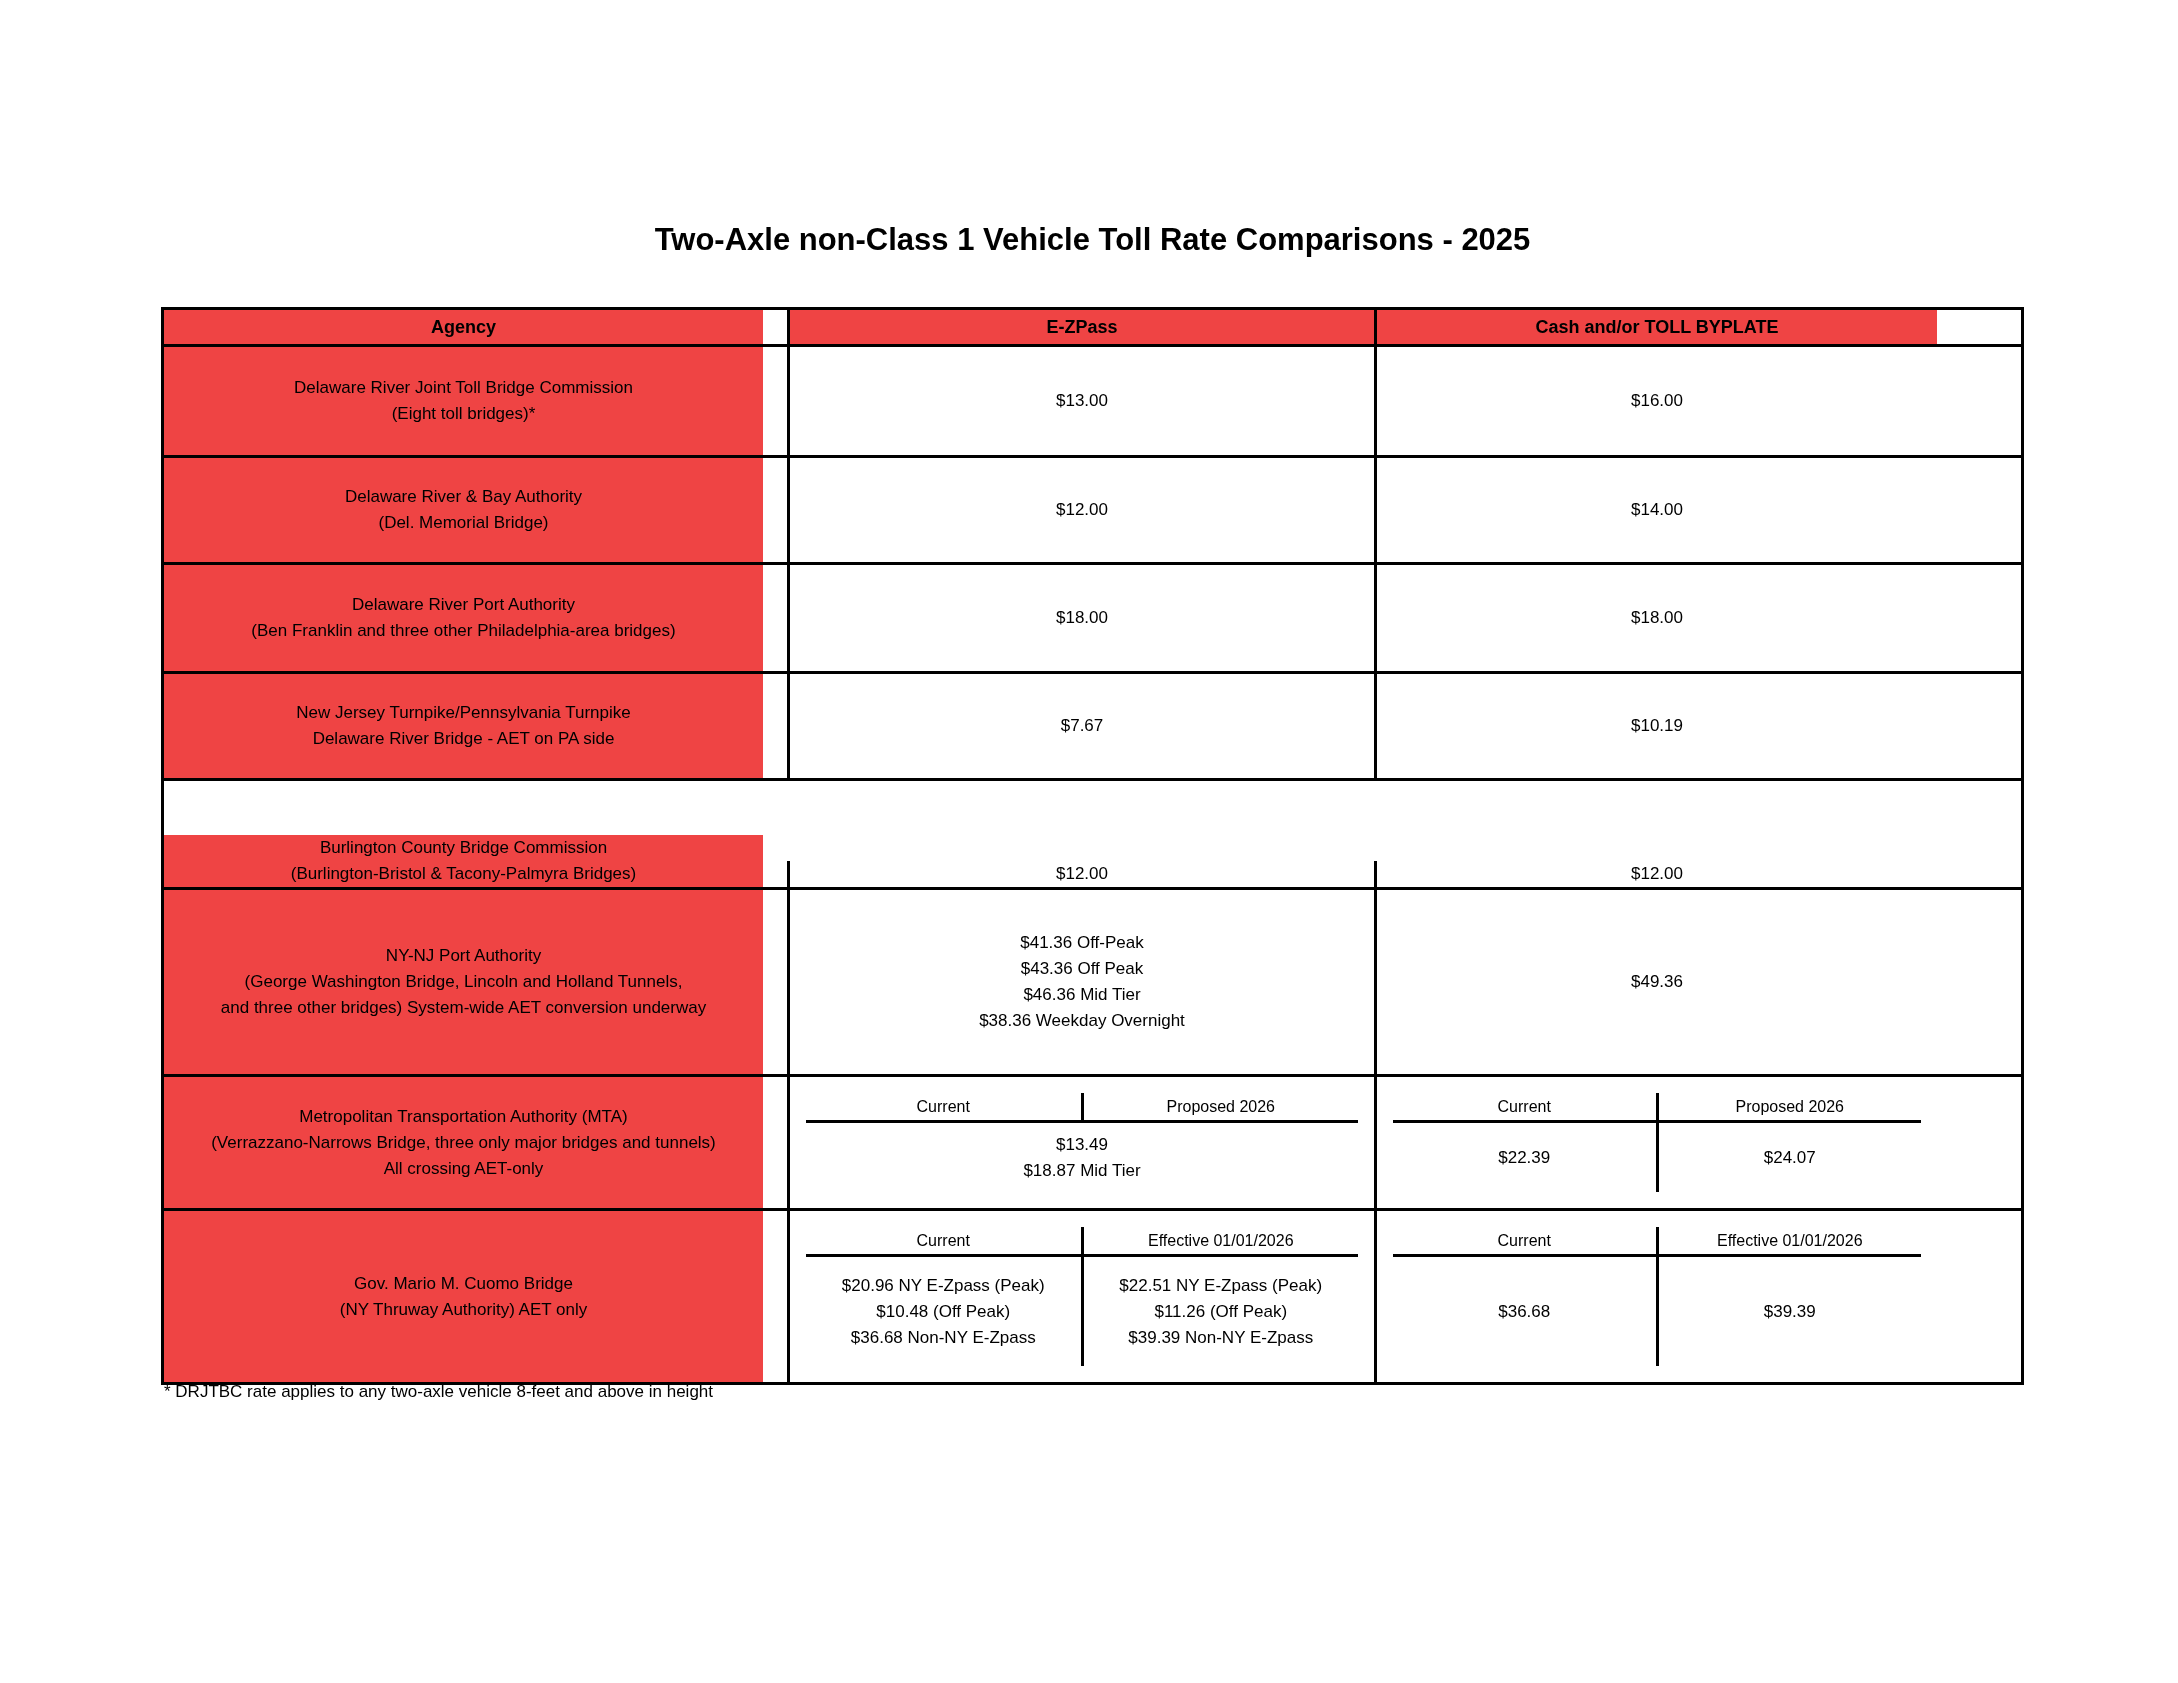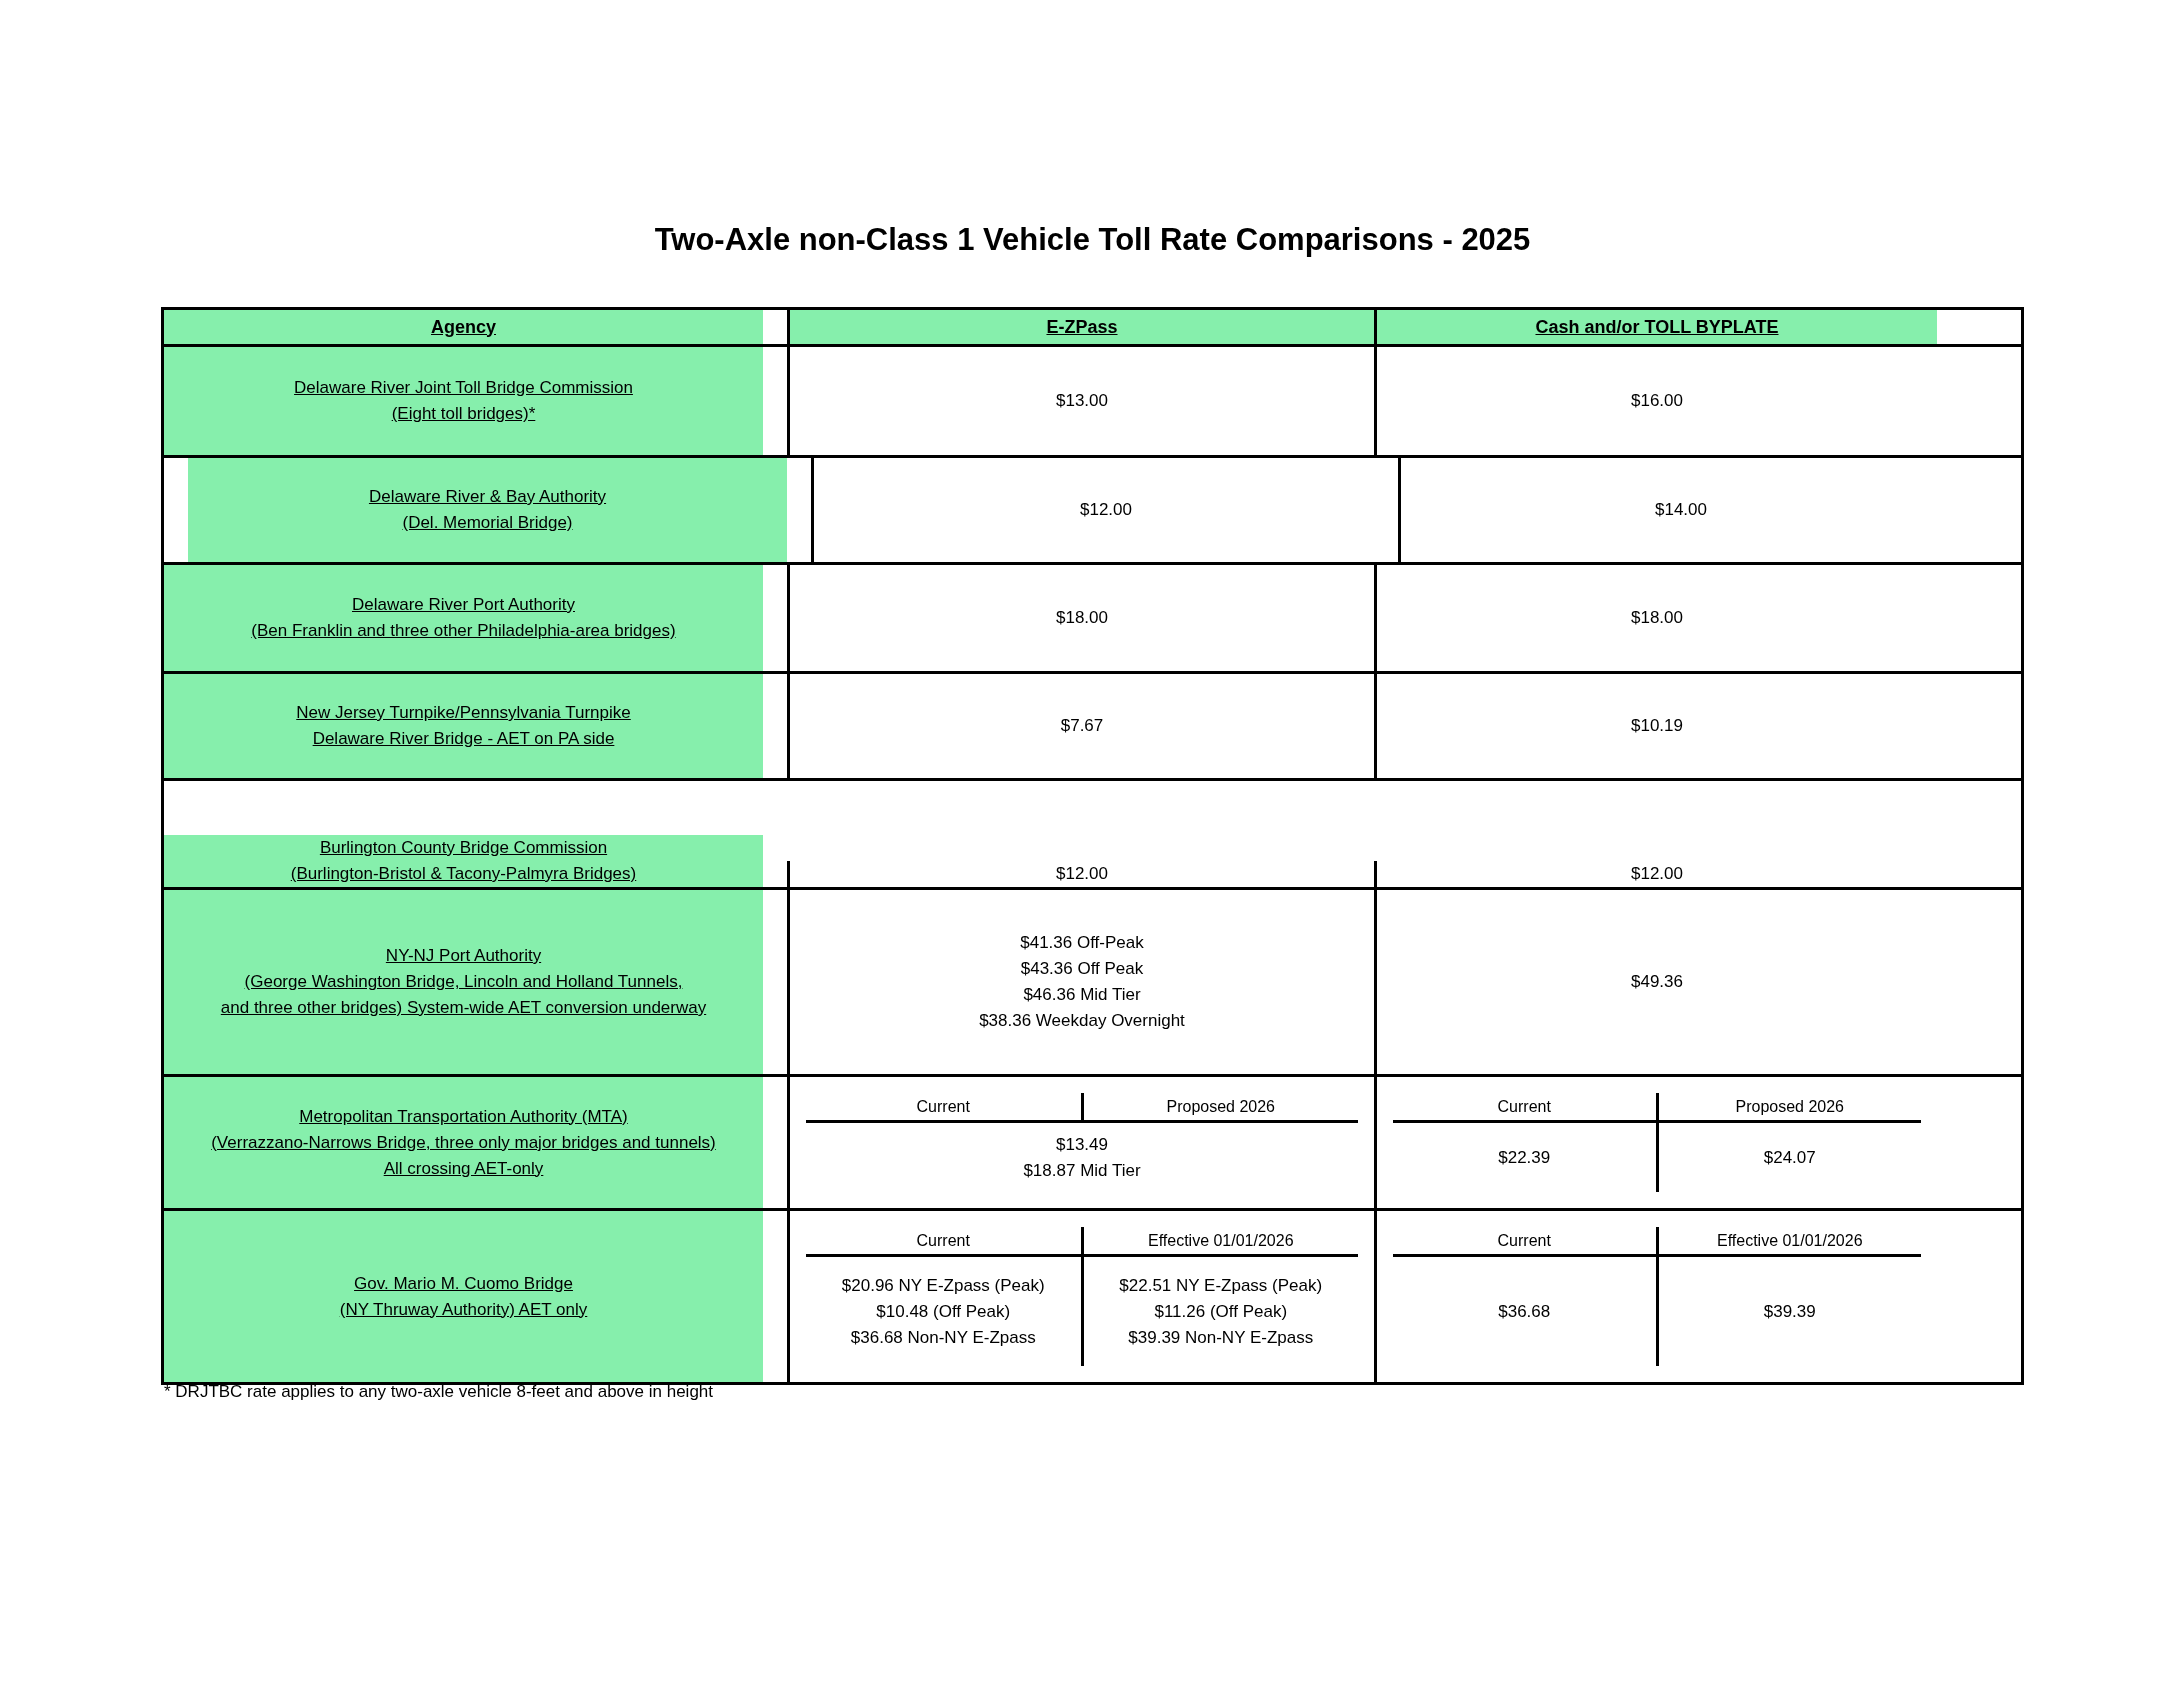--- a/index.html
+++ b/index.html
@@ -42,25 +42,25 @@
     box-sizing: border-box;
     display: flex;
     flex-direction: column;
     align-items: center;
     justify-content: center;
     text-align: center;
   }
   .cA { width: 599px; }
   .cB { width: 587px; border-left: 3px solid #000; margin-left: 24px; }
   .cC { width: 563px; border-left: 3px solid #000; }
-  .yellow { background: #86efac; text-decoration: underline; }
+  .yellow { background: #ef4444; }
   .hdr { height: 34px; font-weight: bold; font-size: 18px; }
   .hdr .c { justify-content: center; }
   .r-std1 { height: 111px; }
-  .r-std2 { height: 107px; padding-left: 24px; }
+  .r-std2 { height: 107px; }
   .r-std3 { height: 109px; }
   .r-std4 { height: 107px; }
   .r-std5 { height: 109px; align-items: flex-end; }
   .r-panj { height: 187px; }
   .r-mta  { height: 134px; }
   .r-cuomo{ height: 174px; }
   .line { line-height: 26px; }
   .split {
     display: flex;
     flex-direction: column;

